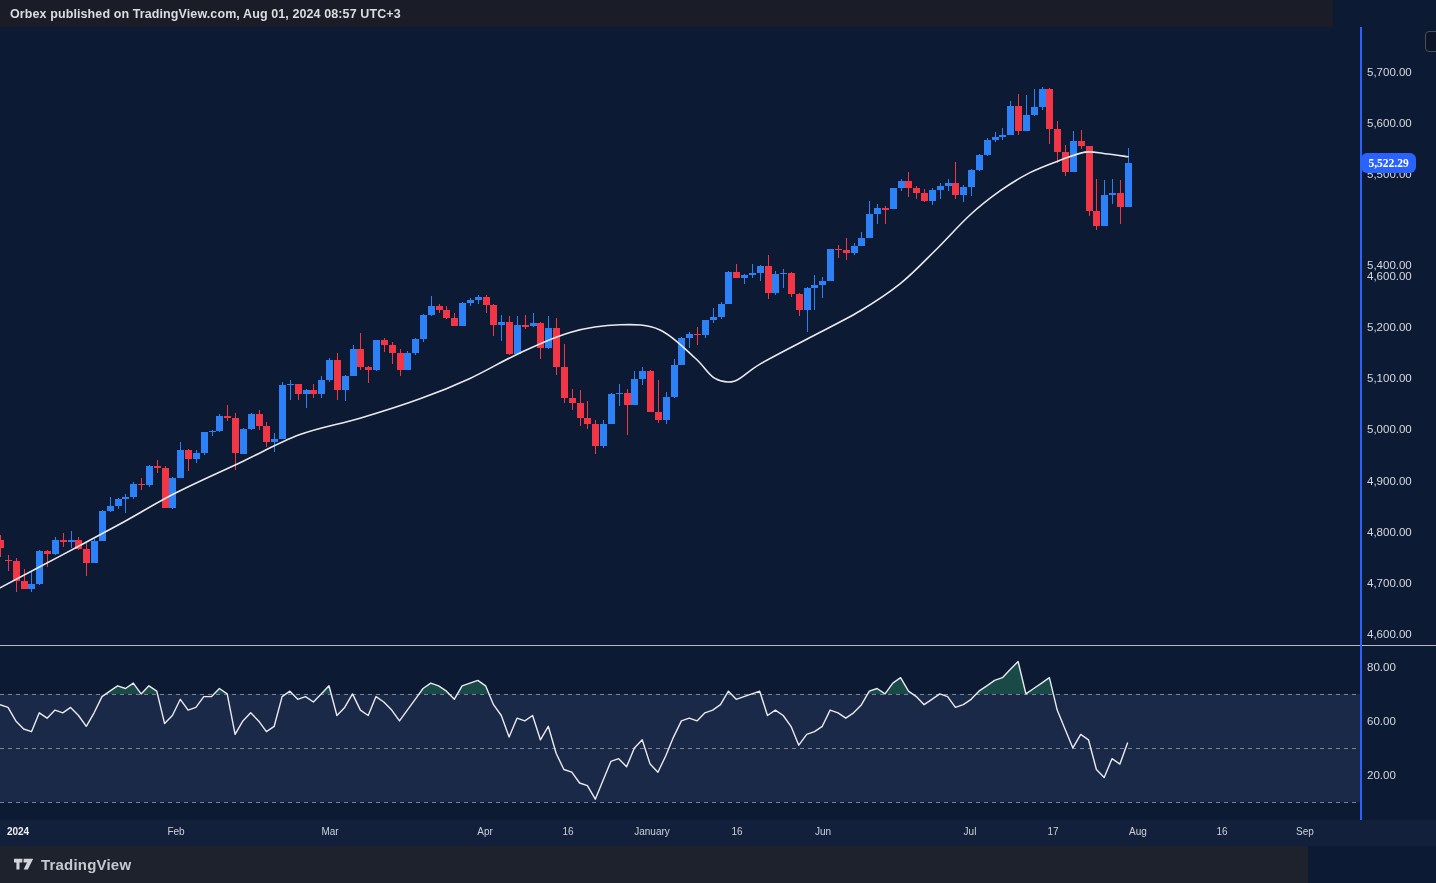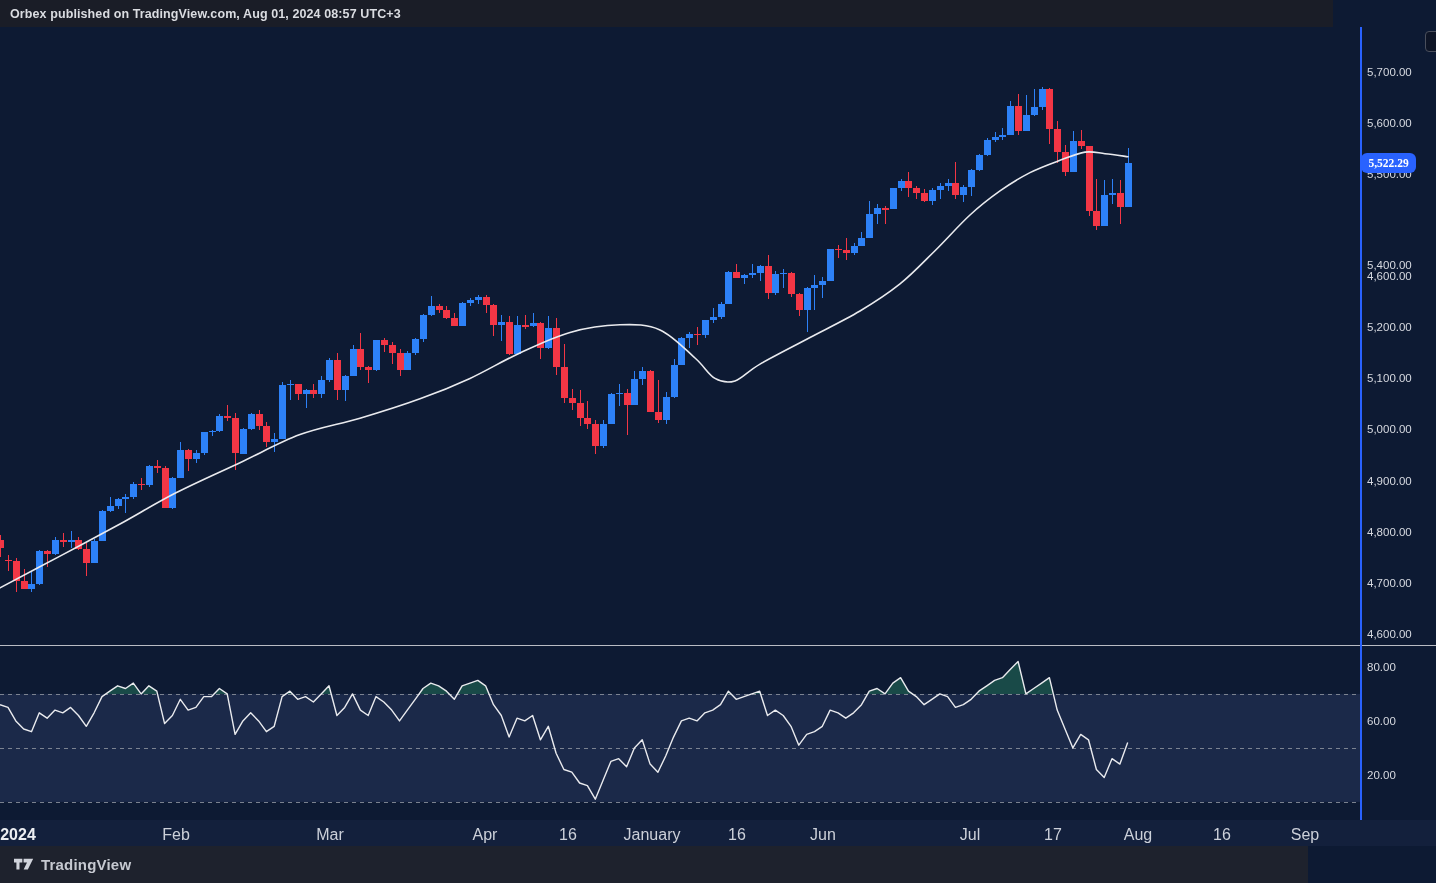--- a/index.html
+++ b/index.html
@@ -12,21 +12,21 @@
   #chart{position:absolute;left:0;top:0;}
   .axis-label{position:absolute;left:1367px;color:#d6d9e0;font-size:11.5px;font-weight:500;
               line-height:14px;white-space:nowrap;}
   .usd-chip{position:absolute;left:1425px;top:31px;width:57px;height:21px;background:#0e1526;
             border:1px solid #4a4f5c;border-radius:4px;color:#e2e4e9;font-size:11px;font-weight:600;
             display:flex;align-items:center;justify-content:center;letter-spacing:.4px;box-sizing:border-box;}
   .price-badge{position:absolute;left:1361px;width:55px;height:20px;border-radius:6px;
                color:#fff;font-size:11.5px;font-weight:bold;display:flex;align-items:center;
                justify-content:center;z-index:5;font-family:Liberation Serif, serif;}
   .time-axis{position:absolute;left:0;top:820px;width:1436px;height:26px;background:#13203c;}
-  .time-label{position:absolute;top:6px;transform:translateX(-50%);color:#ccd0d9;font-size:16px;
+  .time-label{position:absolute;top:6px;transform:translateX(-50%);color:#ccd0d9;font-size:10px;
               white-space:nowrap;}
   .time-label.major{color:#eceef2;font-weight:bold;}
   .footer{position:absolute;left:0;top:846px;width:1308px;height:37px;background:#1e222d;
           display:flex;align-items:center;z-index:30;}
   .tv-logo{margin-left:14px;display:flex;align-items:center;}
   .footer-brand{color:#c6c9d1;font-size:15px;font-weight:600;margin-left:7px;letter-spacing:.2px;}
   .pane-hit{position:absolute;left:0;top:27px;width:1360px;height:793px;}
   .paxis-hit{position:absolute;left:1360px;top:27px;width:76px;height:793px;}
 </style>
 </head>

